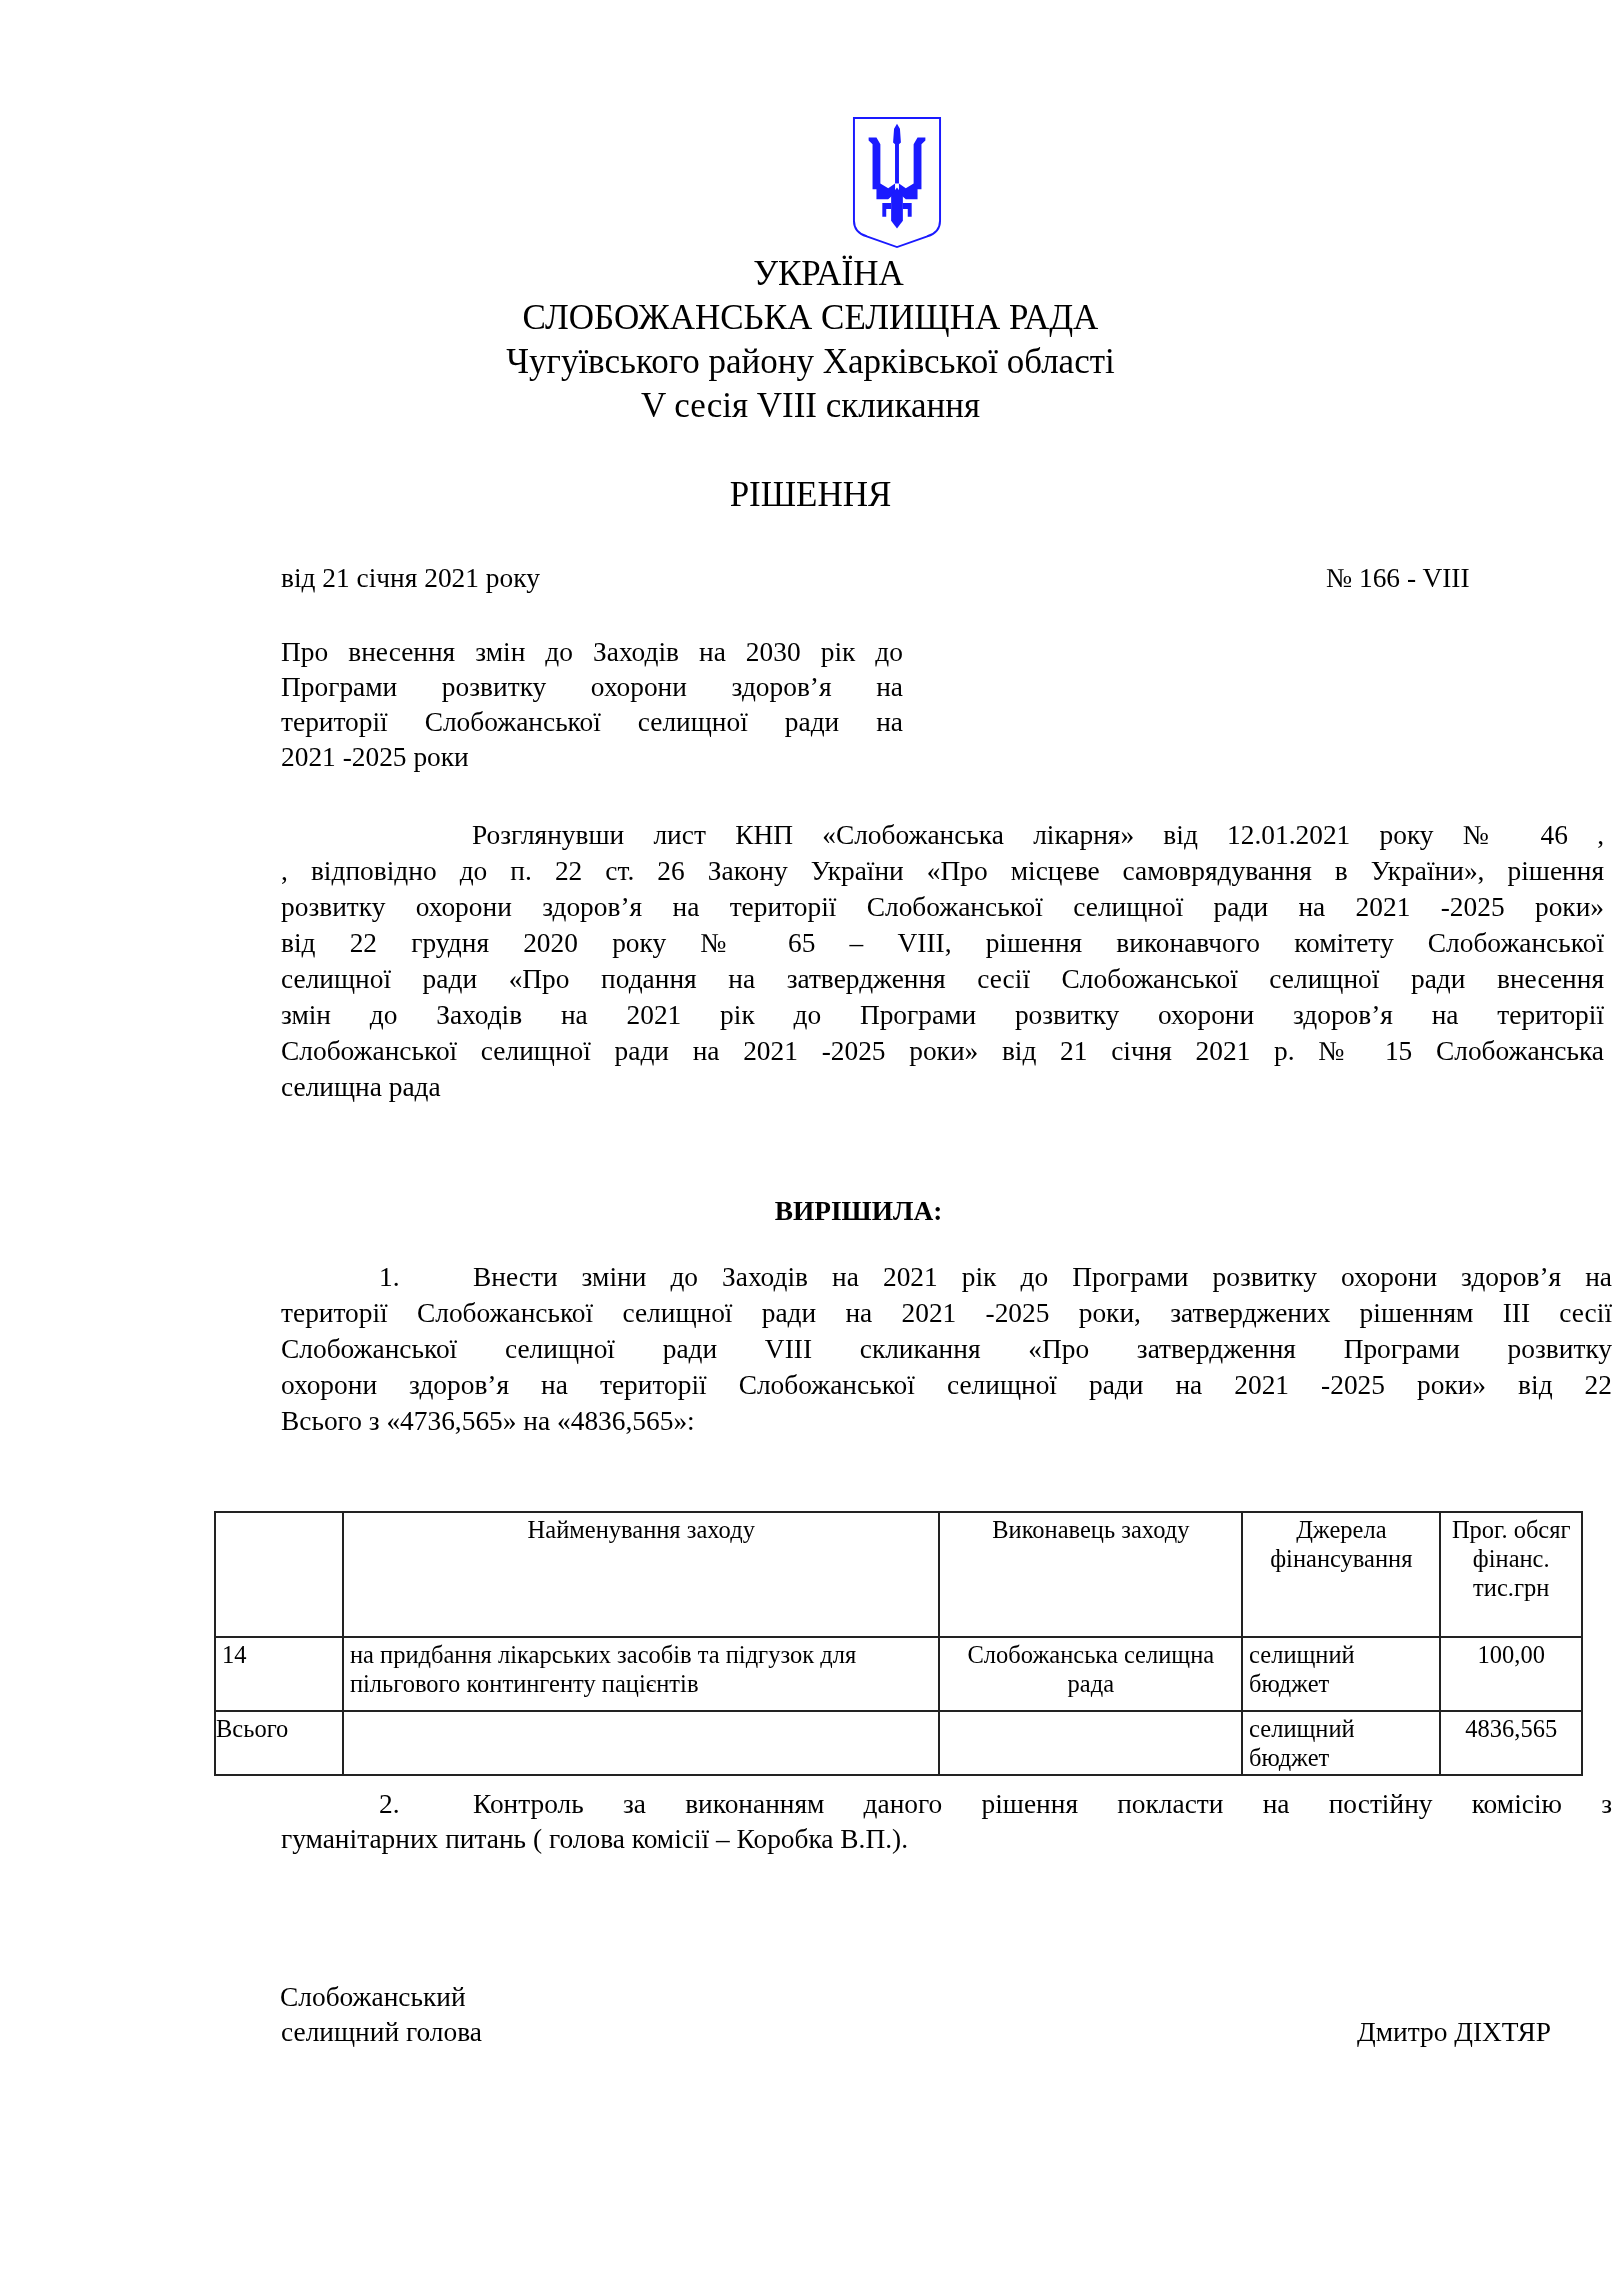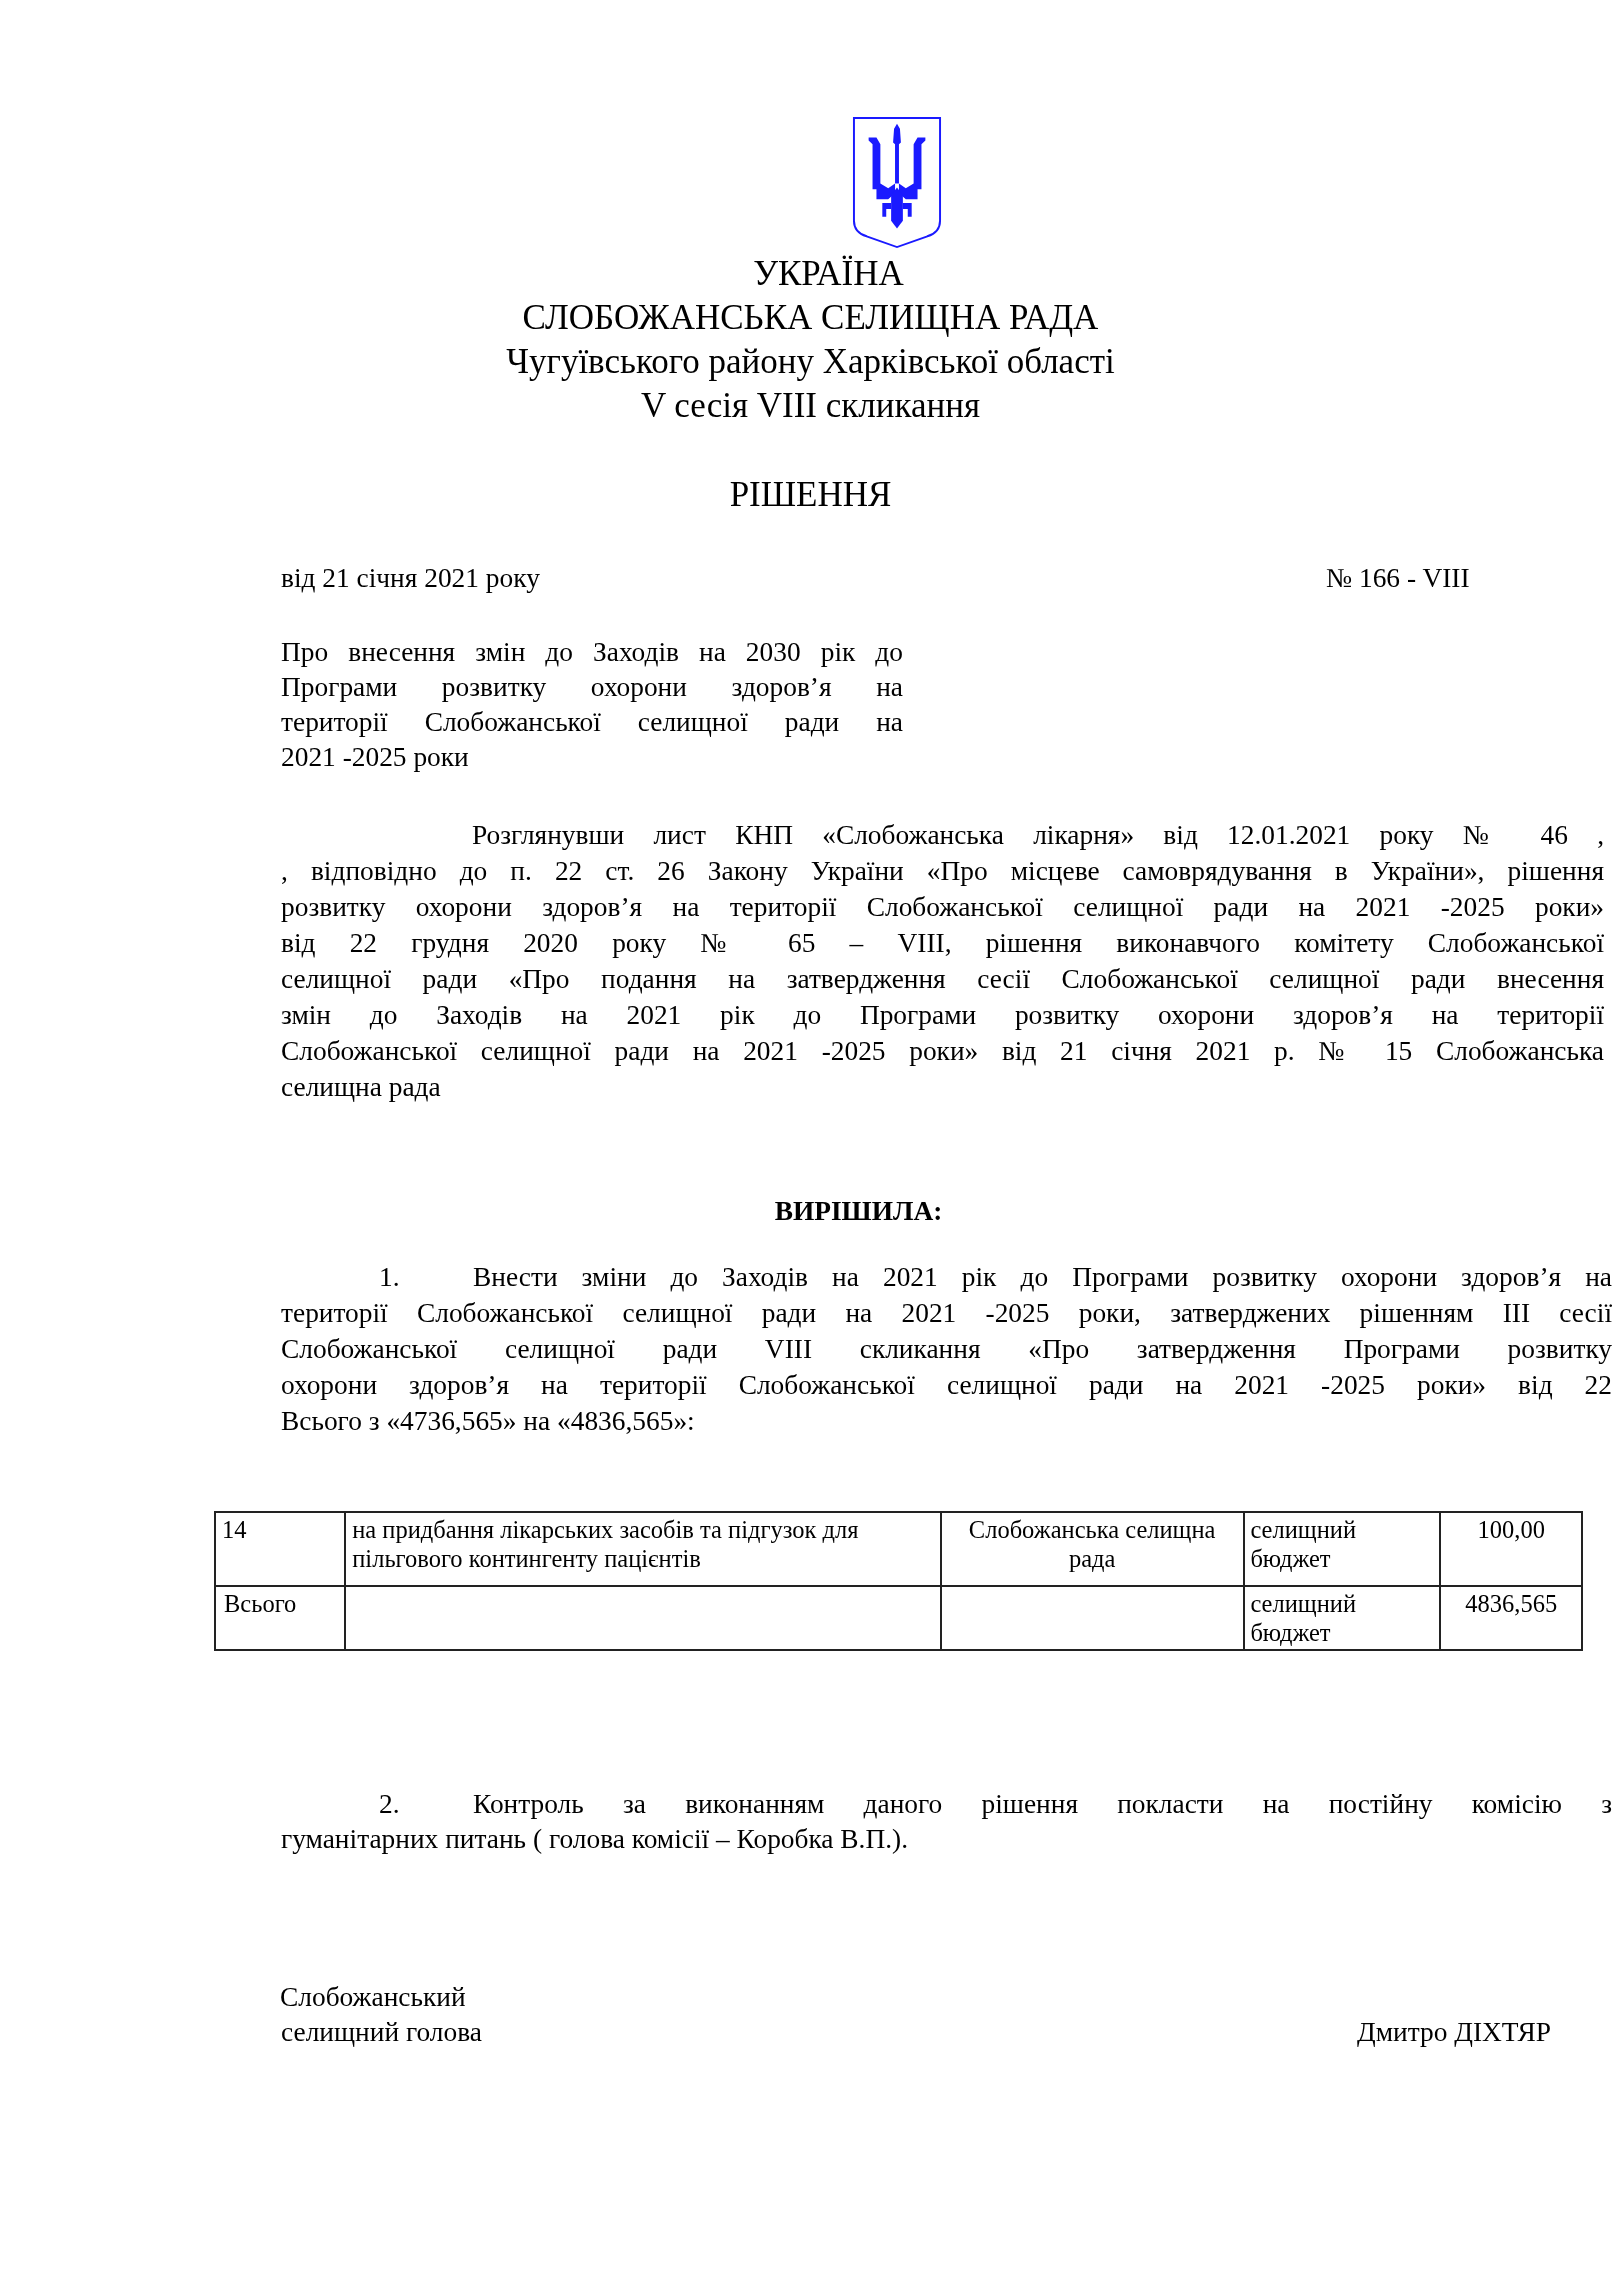--- a/index.html
+++ b/index.html
@@ -77,29 +77,36 @@
     <span>Внести зміни до Заходів на 2021 рік до Програми розвитку охорони здоров’я на</span>
   </div>
   <div class="justify">території Слобожанської селищної ради  на 2021 -2025 роки, затверджених рішенням   ІІІ сесії</div>
   <div class="justify">Слобожанської селищної ради VIII скликання «Про затвердження Програми розвитку</div>
   <div class="justify">охорони здоров’я на території Слобожанської селищної ради на 2021 -2025 роки» від 22</div>
   <div class="last">Всього з «4736,565» на «4836,565»:</div>
 </div>
 
 <table class="doc">
   <tbody>
+      <tr style="height:125px;">
+    <td class="c1"></td>
+    <td class="c2 c2h">Найменування  заходу</td>
+    <td class="c3">Виконавець заходу</td>
+    <td class="c4 c4h">Джерела фінансування</td>
+    <td class="c5">Прог. обсяг фінанс. тис.грн</td>
+  </tr>
   <tr style="height:74px;">
     <td class="c1">14</td>
     <td class="c2">на придбання лікарських засобів та підгузок для пільгового контингенту пацієнтів</td>
     <td class="c3">Слобожанська селищна рада</td>
     <td class="c4">селищний бюджет</td>
     <td class="c5">100,00</td>
   </tr>
   <tr style="height:63px;">
-    <td class="c1" style="padding-left:8px;">Всього</td>
+    <td class="c1" style="padding-left:0;">Всього</td>
     <td class="c2"></td>
     <td class="c3"></td>
     <td class="c4">селищний бюджет</td>
     <td class="c5">4836,565</td>
   </tr>
 </tbody>
   </table>
 
 <div class="abs body-text" style="left:233px; top:1787px; width:1331px; line-height:35px;">
   <div class="justify" style="position:relative; padding-left:192px;">

